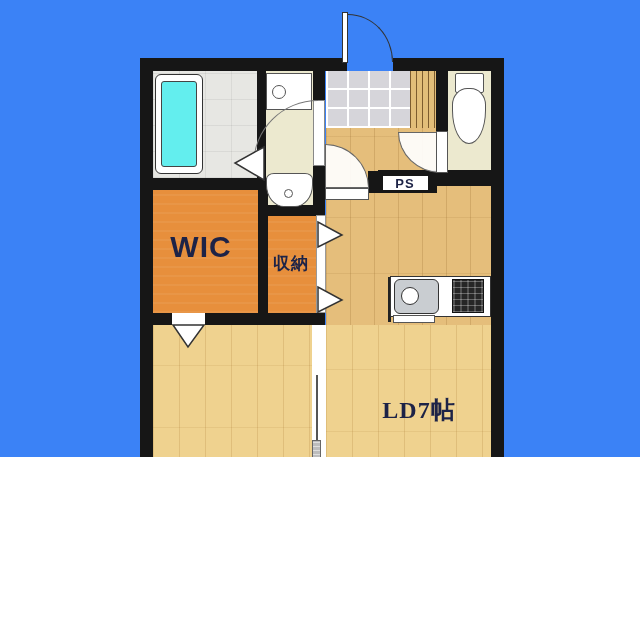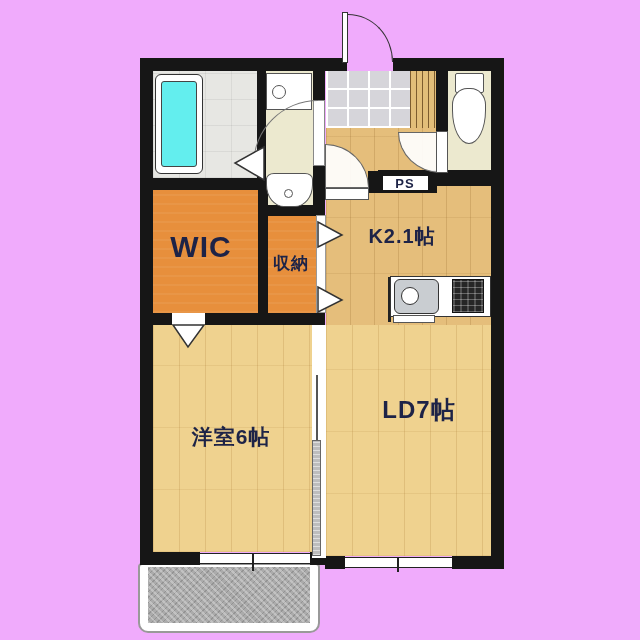--- a/index.html
+++ b/index.html
@@ -2,21 +2,21 @@
 <html style="--wall: #161616; --floor-wood-tan: #E5BE7B; --floor-wood-wheat: #EFD28F; --closet-orange: #E78F3C; --sanitary-cream: #ECE9CF; --bathroom-gray: #E7E7E3; --entrance-tile: #D6D5DA; --bathtub-cyan: #63EEEE; --balcony-gray: #ABABAB; --label-navy: #1D2347;"><head>
 <meta charset="utf-8">
 <style>
   :root{
     --wall:#161616; --floor-wood-tan:#E5BE7B; --floor-wood-wheat:#EFD28F;
     --closet-orange:#E78F3C; --sanitary-cream:#ECE9CF; --bathroom-gray:#E7E7E3;
     --entrance-tile:#D6D5DA; --bathtub-cyan:#63EEEE; --balcony-gray:#ABABAB;
     --label-navy:#1D2347;
   }
   html,body{margin:0;padding:0;background:#fff;}
-  #plan{position:relative;width:640px;height:640px;background:#f0abfc;overflow:hidden;
+  #plan{position:relative;width:640px;height:457px;background:#3b82f6;overflow:hidden;
         font-family:"Liberation Sans","DejaVu Sans",sans-serif;}
   #plan div{position:absolute;box-sizing:border-box;}
   .wall{background:var(--wall);}
   .floor-tan{background-color:var(--floor-wood-tan);
     background-image:repeating-linear-gradient(90deg,rgba(140,95,35,.22) 0 1px,transparent 1px 24px),
                      repeating-linear-gradient(0deg,rgba(140,95,35,.12) 0 1px,transparent 1px 56px);}
   .floor-wheat{background-color:var(--floor-wood-wheat);
     background-image:repeating-linear-gradient(90deg,rgba(160,110,40,.20) 0 1px,transparent 1px 26px),
                      repeating-linear-gradient(0deg,rgba(160,110,40,.12) 0 1px,transparent 1px 62px);}
   .floor-orange{background-color:var(--closet-orange);
@@ -131,17 +131,15 @@
 
   <svg width="640" height="640" viewBox="0 0 640 640">
     <polygon points="318,222 318,247 342,235" fill="#fff" stroke="#333" stroke-width="1.5"></polygon>
     <polygon points="318,287 318,312 342,300" fill="#fff" stroke="#333" stroke-width="1.5"></polygon>
     <polygon points="173,325 204,325 188,347" fill="#fff" stroke="#333" stroke-width="1.5"></polygon>
     <polygon points="264,147 235,163 264,180" fill="#fff" stroke="#333" stroke-width="1.5"></polygon>
   </svg>
 
   <div class="label" style="left:201px;top:247px;font-size:30px;">WIC</div>
   <div class="label" style="left:291px;top:263px;font-size:17px;">収納</div>
-  <div class="label" style="left:402px;top:236px;font-size:20px;">K2.1帖</div>
-  <div class="label" style="left:419px;top:410px;font-size:24px;">LD7帖</div>
-  <div class="label" style="left:231px;top:437px;font-size:21px;">洋室6帖</div>
+  <div class="label" style="left:419px;top:410px;font-size:24px;font-family:Liberation Serif, serif;">LD7帖</div>
 
 </div>
 
 </body></html>

